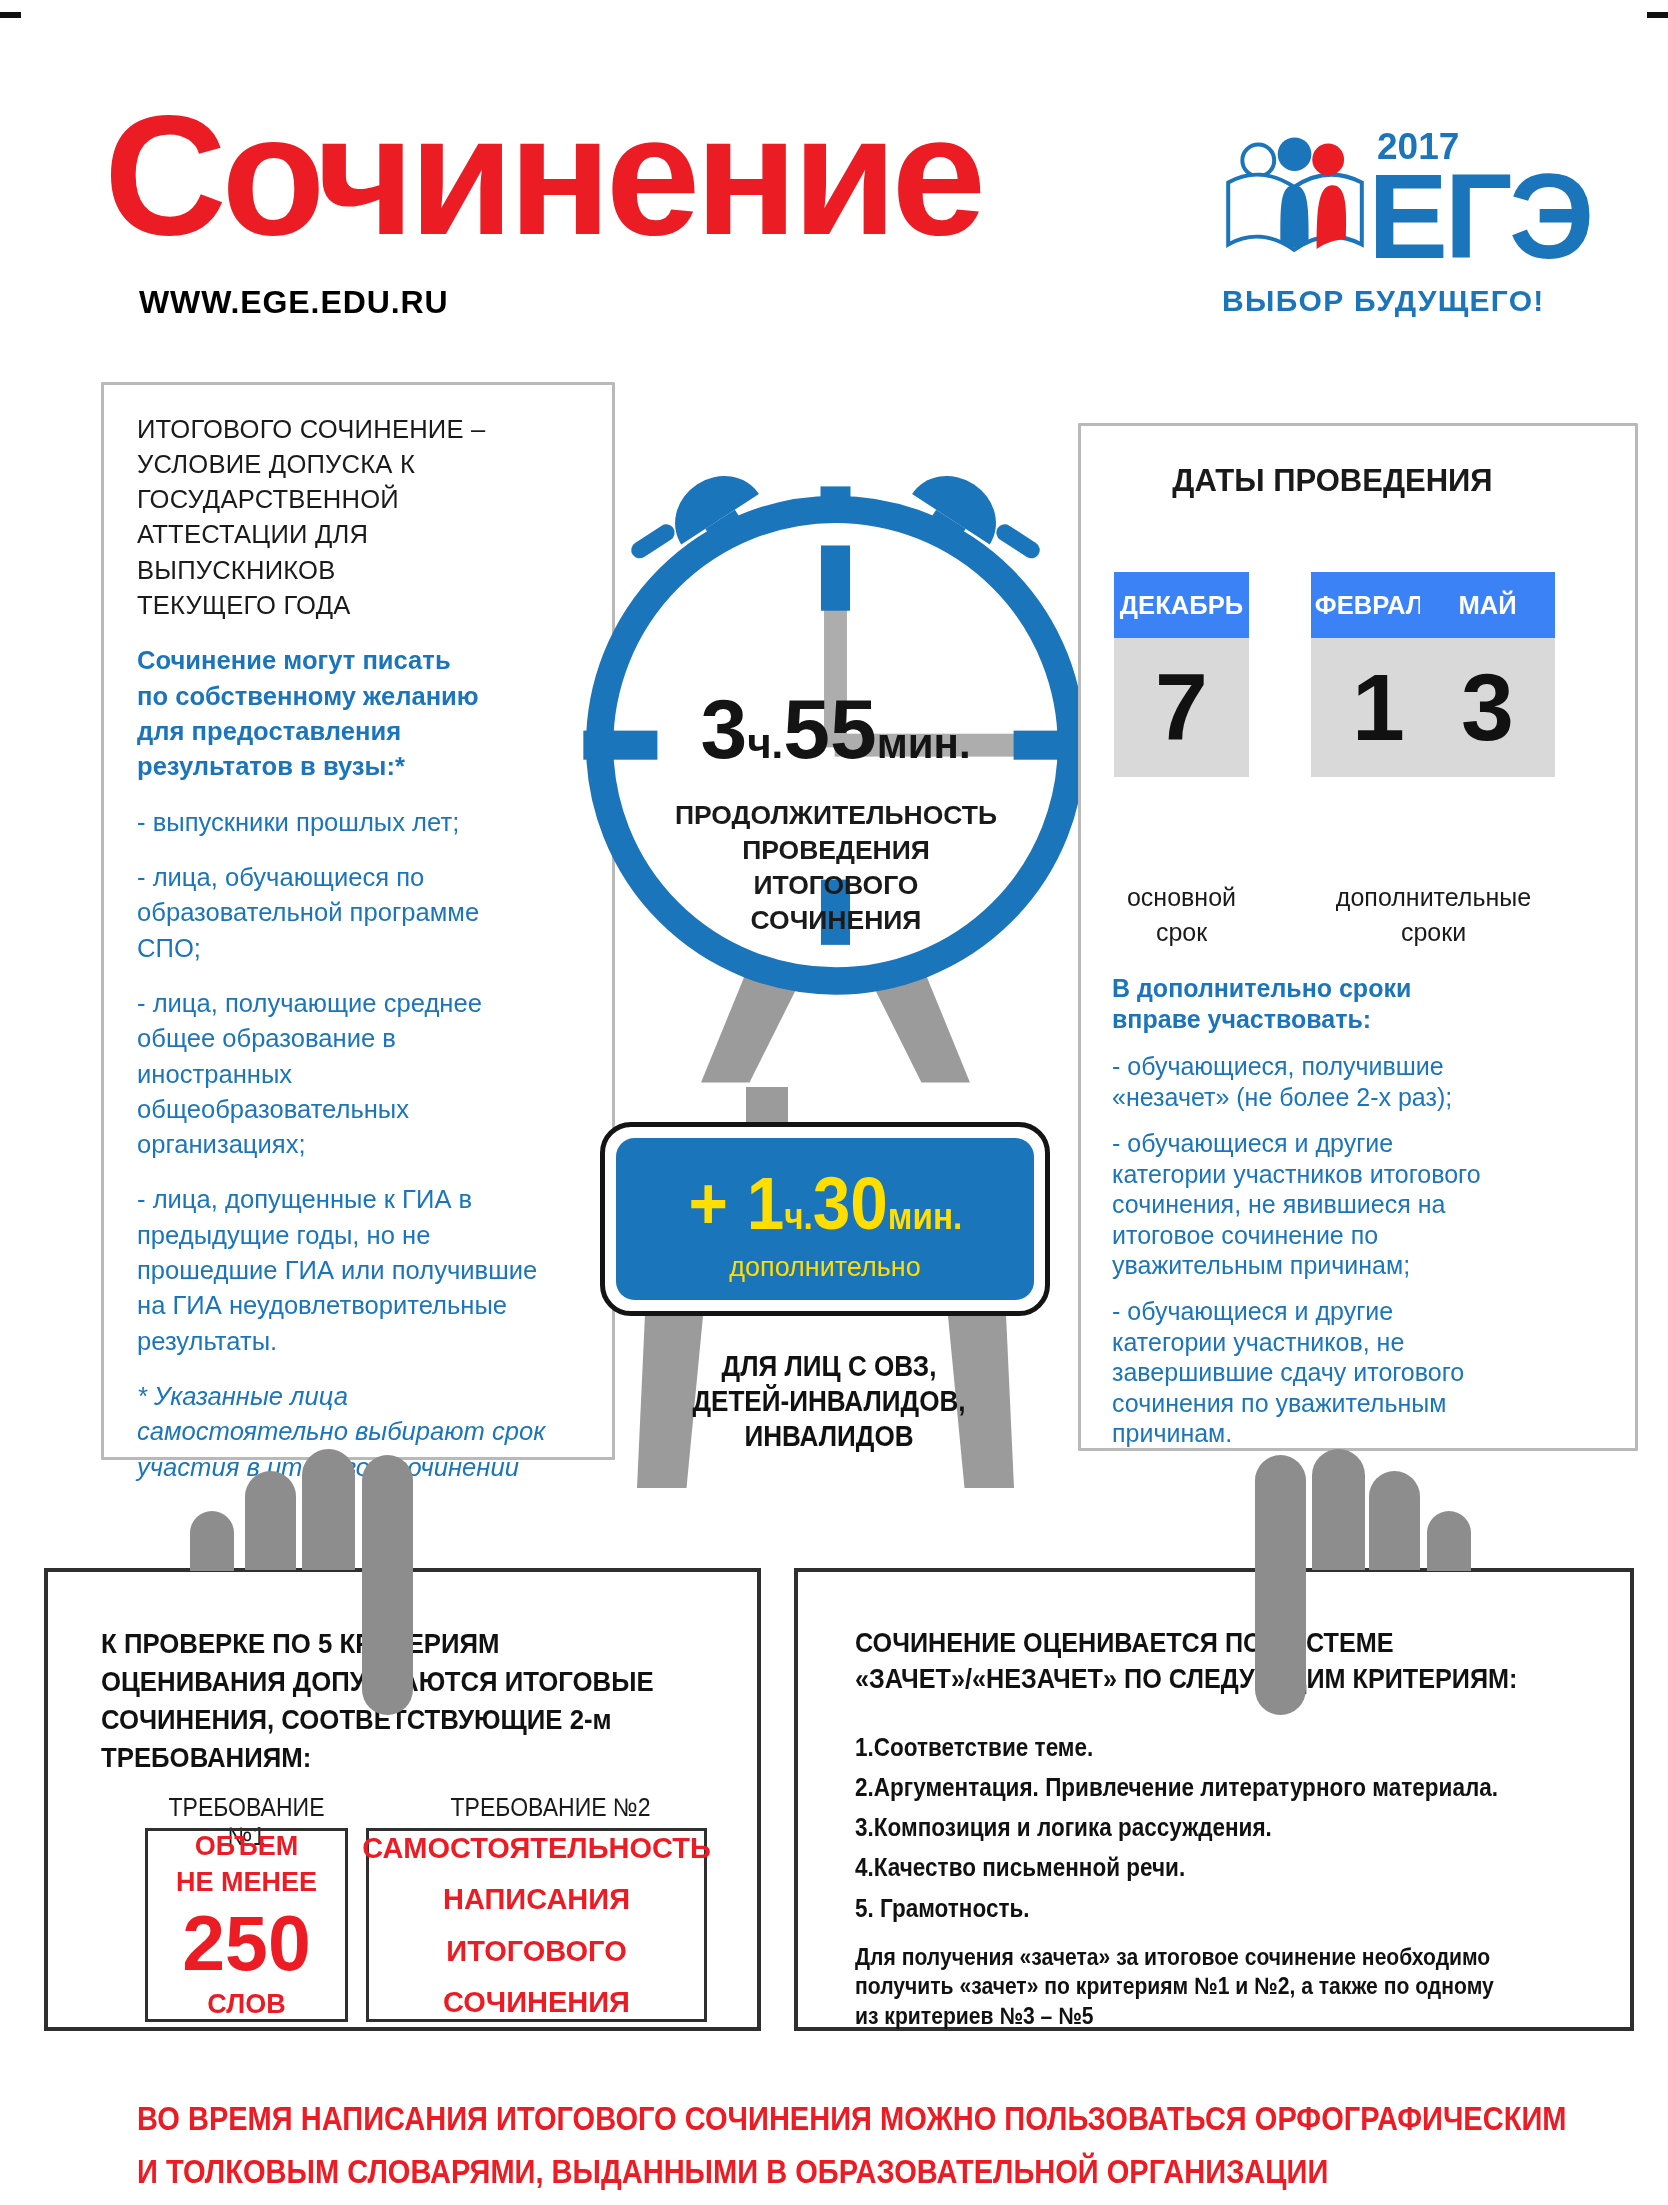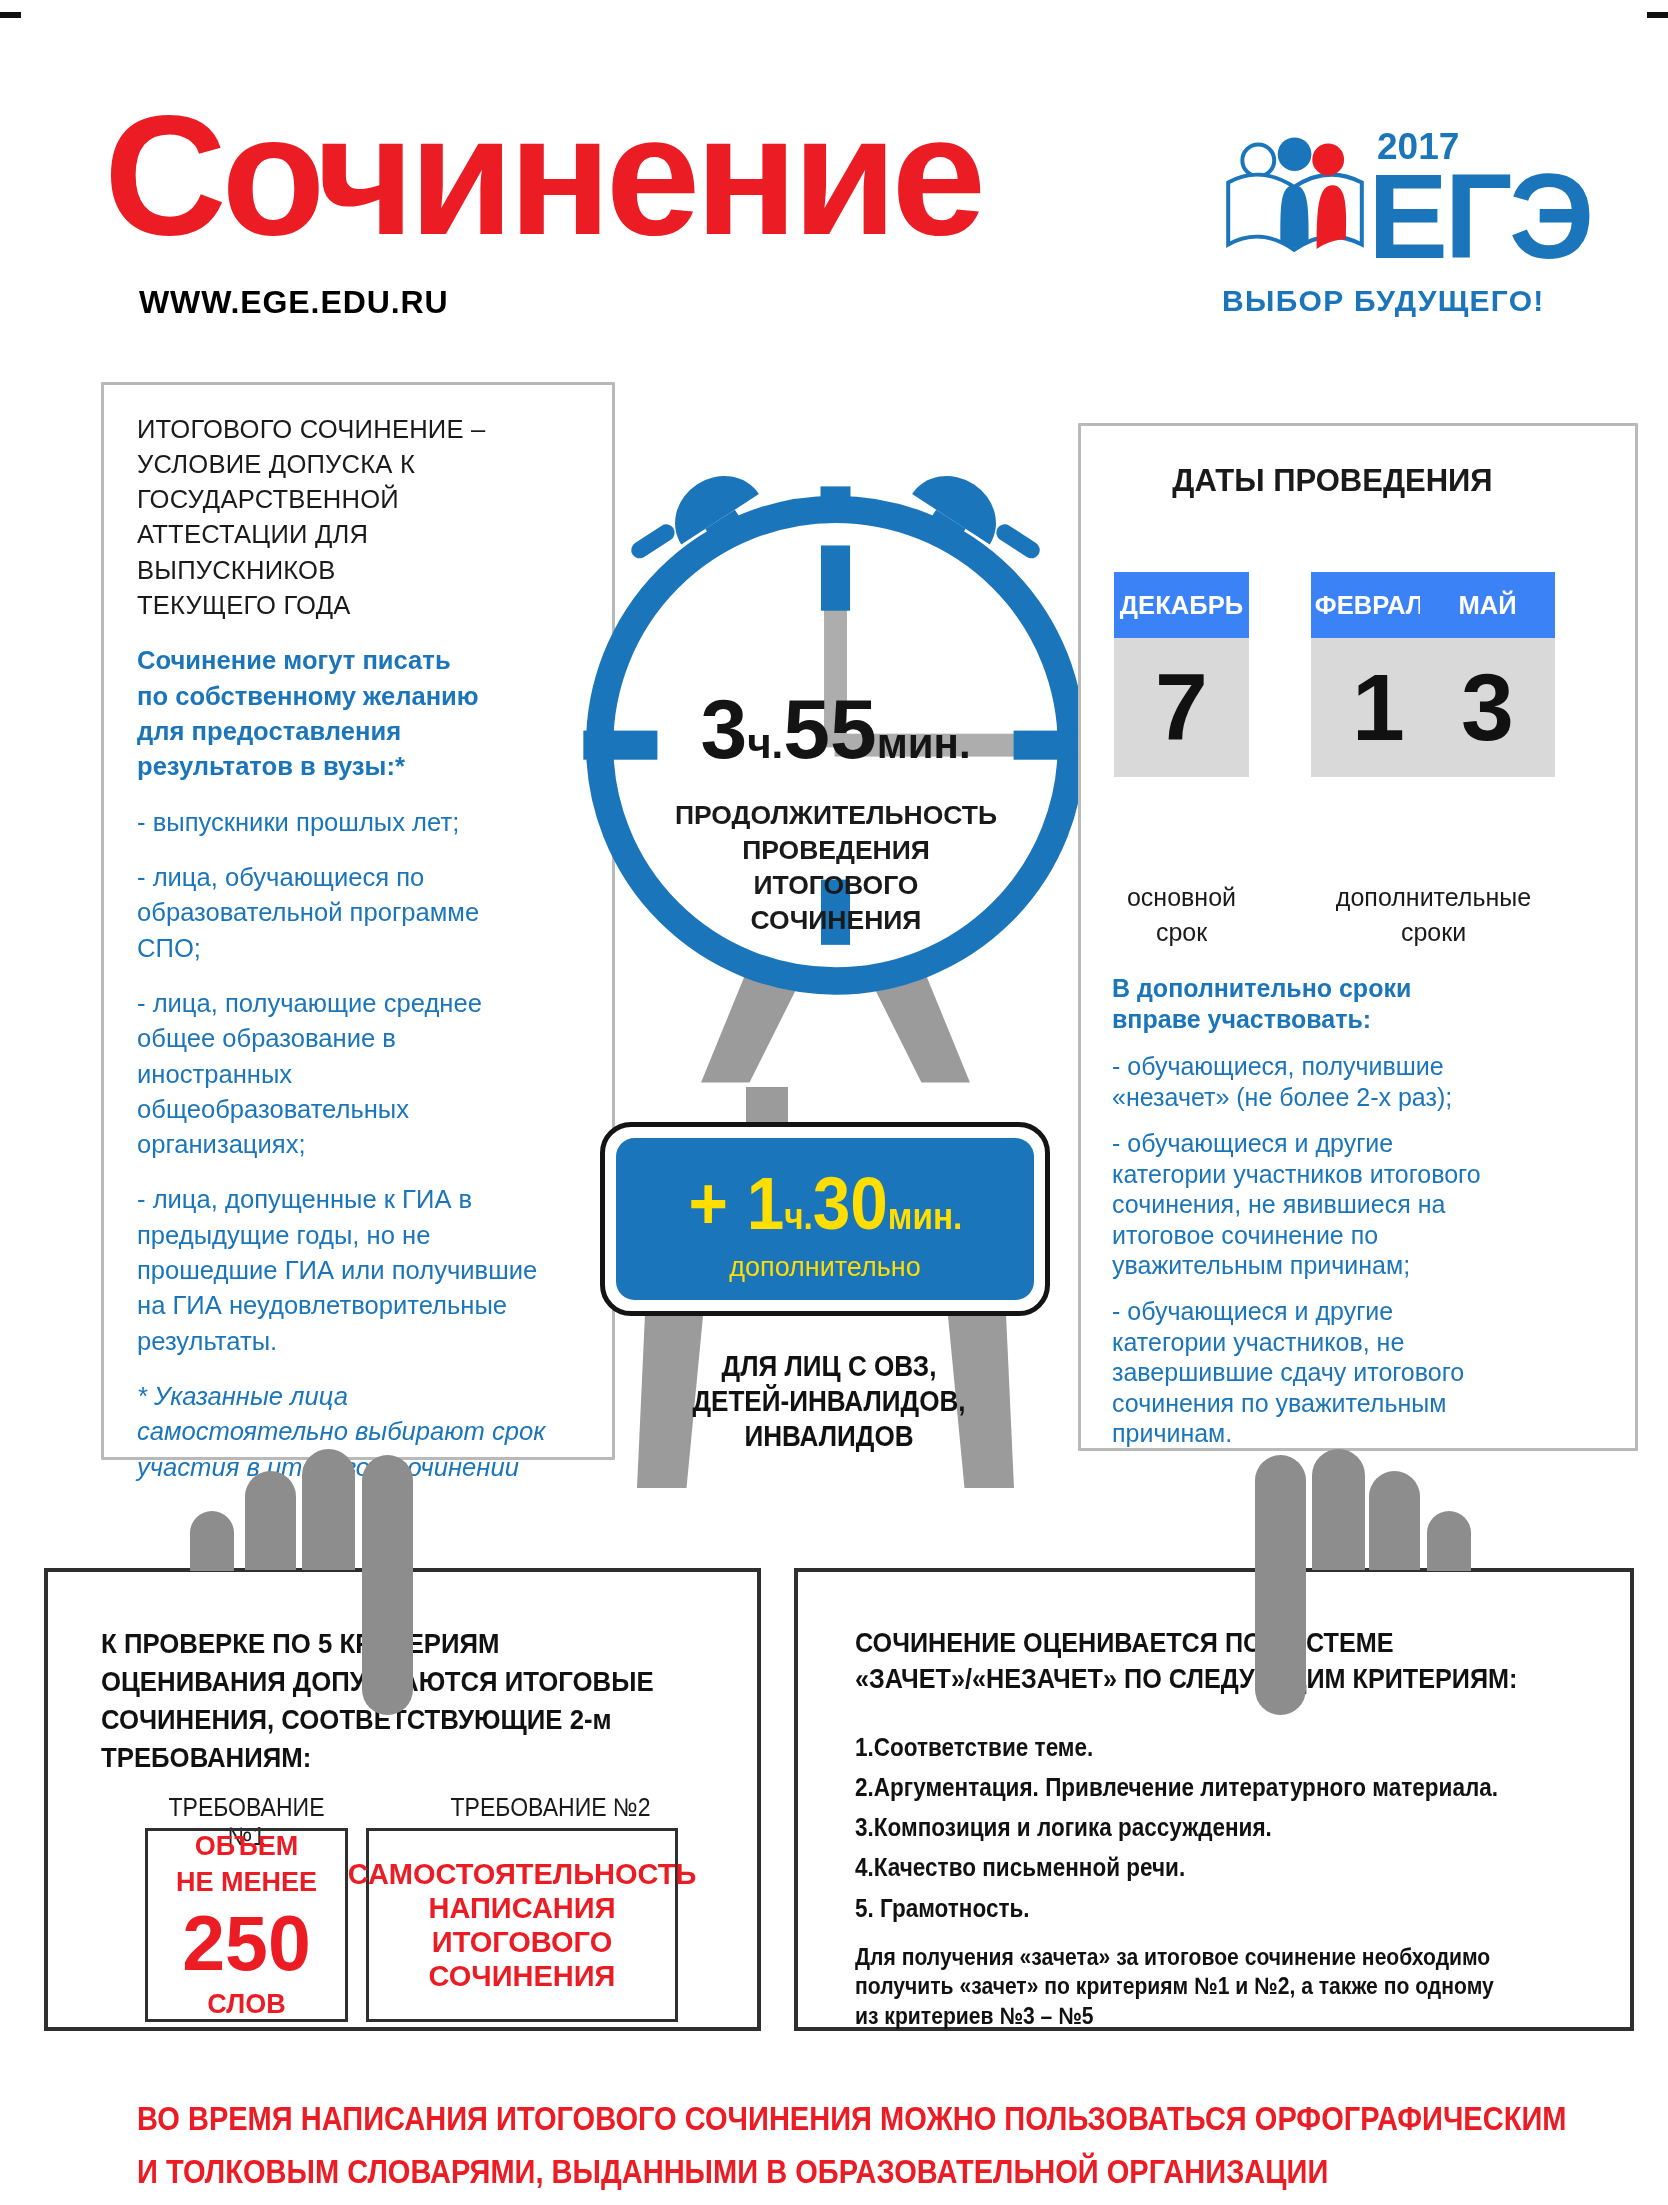--- a/index.html
+++ b/index.html
@@ -74,21 +74,21 @@
   
   .panel-dark{border:4.4px solid #2f2f2f;background:#fff;box-sizing:border-box;}
   .reqs{left:44px;top:1568px;width:717px;height:463px;}
   .req-h{left:53px;top:53px;}
   .req-h div{font-size:28px;font-weight:700;line-height:1.36;color:#111;white-space:nowrap;
              transform:scaleX(.92);transform-origin:left top;}
   .req-label{top:221px;text-align:center;font-size:25.6px;color:#1a1a1a;}
   .req-box{top:256px;height:194px;border:3.5px solid #2f2f2f;box-sizing:border-box;
            display:flex;flex-direction:column;align-items:center;justify-content:center;text-align:center;}
   .box1{left:97px;width:203px;}
-  .box2{left:318px;width:312px;}
+  .box2{left:318px;width:341px;justify-content:space-between;}
   .rb-small{font-size:27px;font-weight:700;color:#EC1C24;line-height:1.35;}
   .rb-big{font-size:77px;font-weight:700;color:#EC1C24;line-height:1.1;}
   .rb2-line{font-size:29px;font-weight:700;color:#EC1C24;line-height:1.18;}
 
   .crits{left:794px;top:1568px;width:840px;height:463px;}
   .crit-h{left:57px;top:53px;}
   .crit-h div{font-size:28px;font-weight:700;line-height:1.3;color:#111;white-space:nowrap;
               transform:scaleX(.9);transform-origin:left top;}
   .crit-list{left:57px;top:159px;}
   .crit-item{font-size:26.5px;font-weight:700;color:#111;line-height:1.25;margin-bottom:7px;

